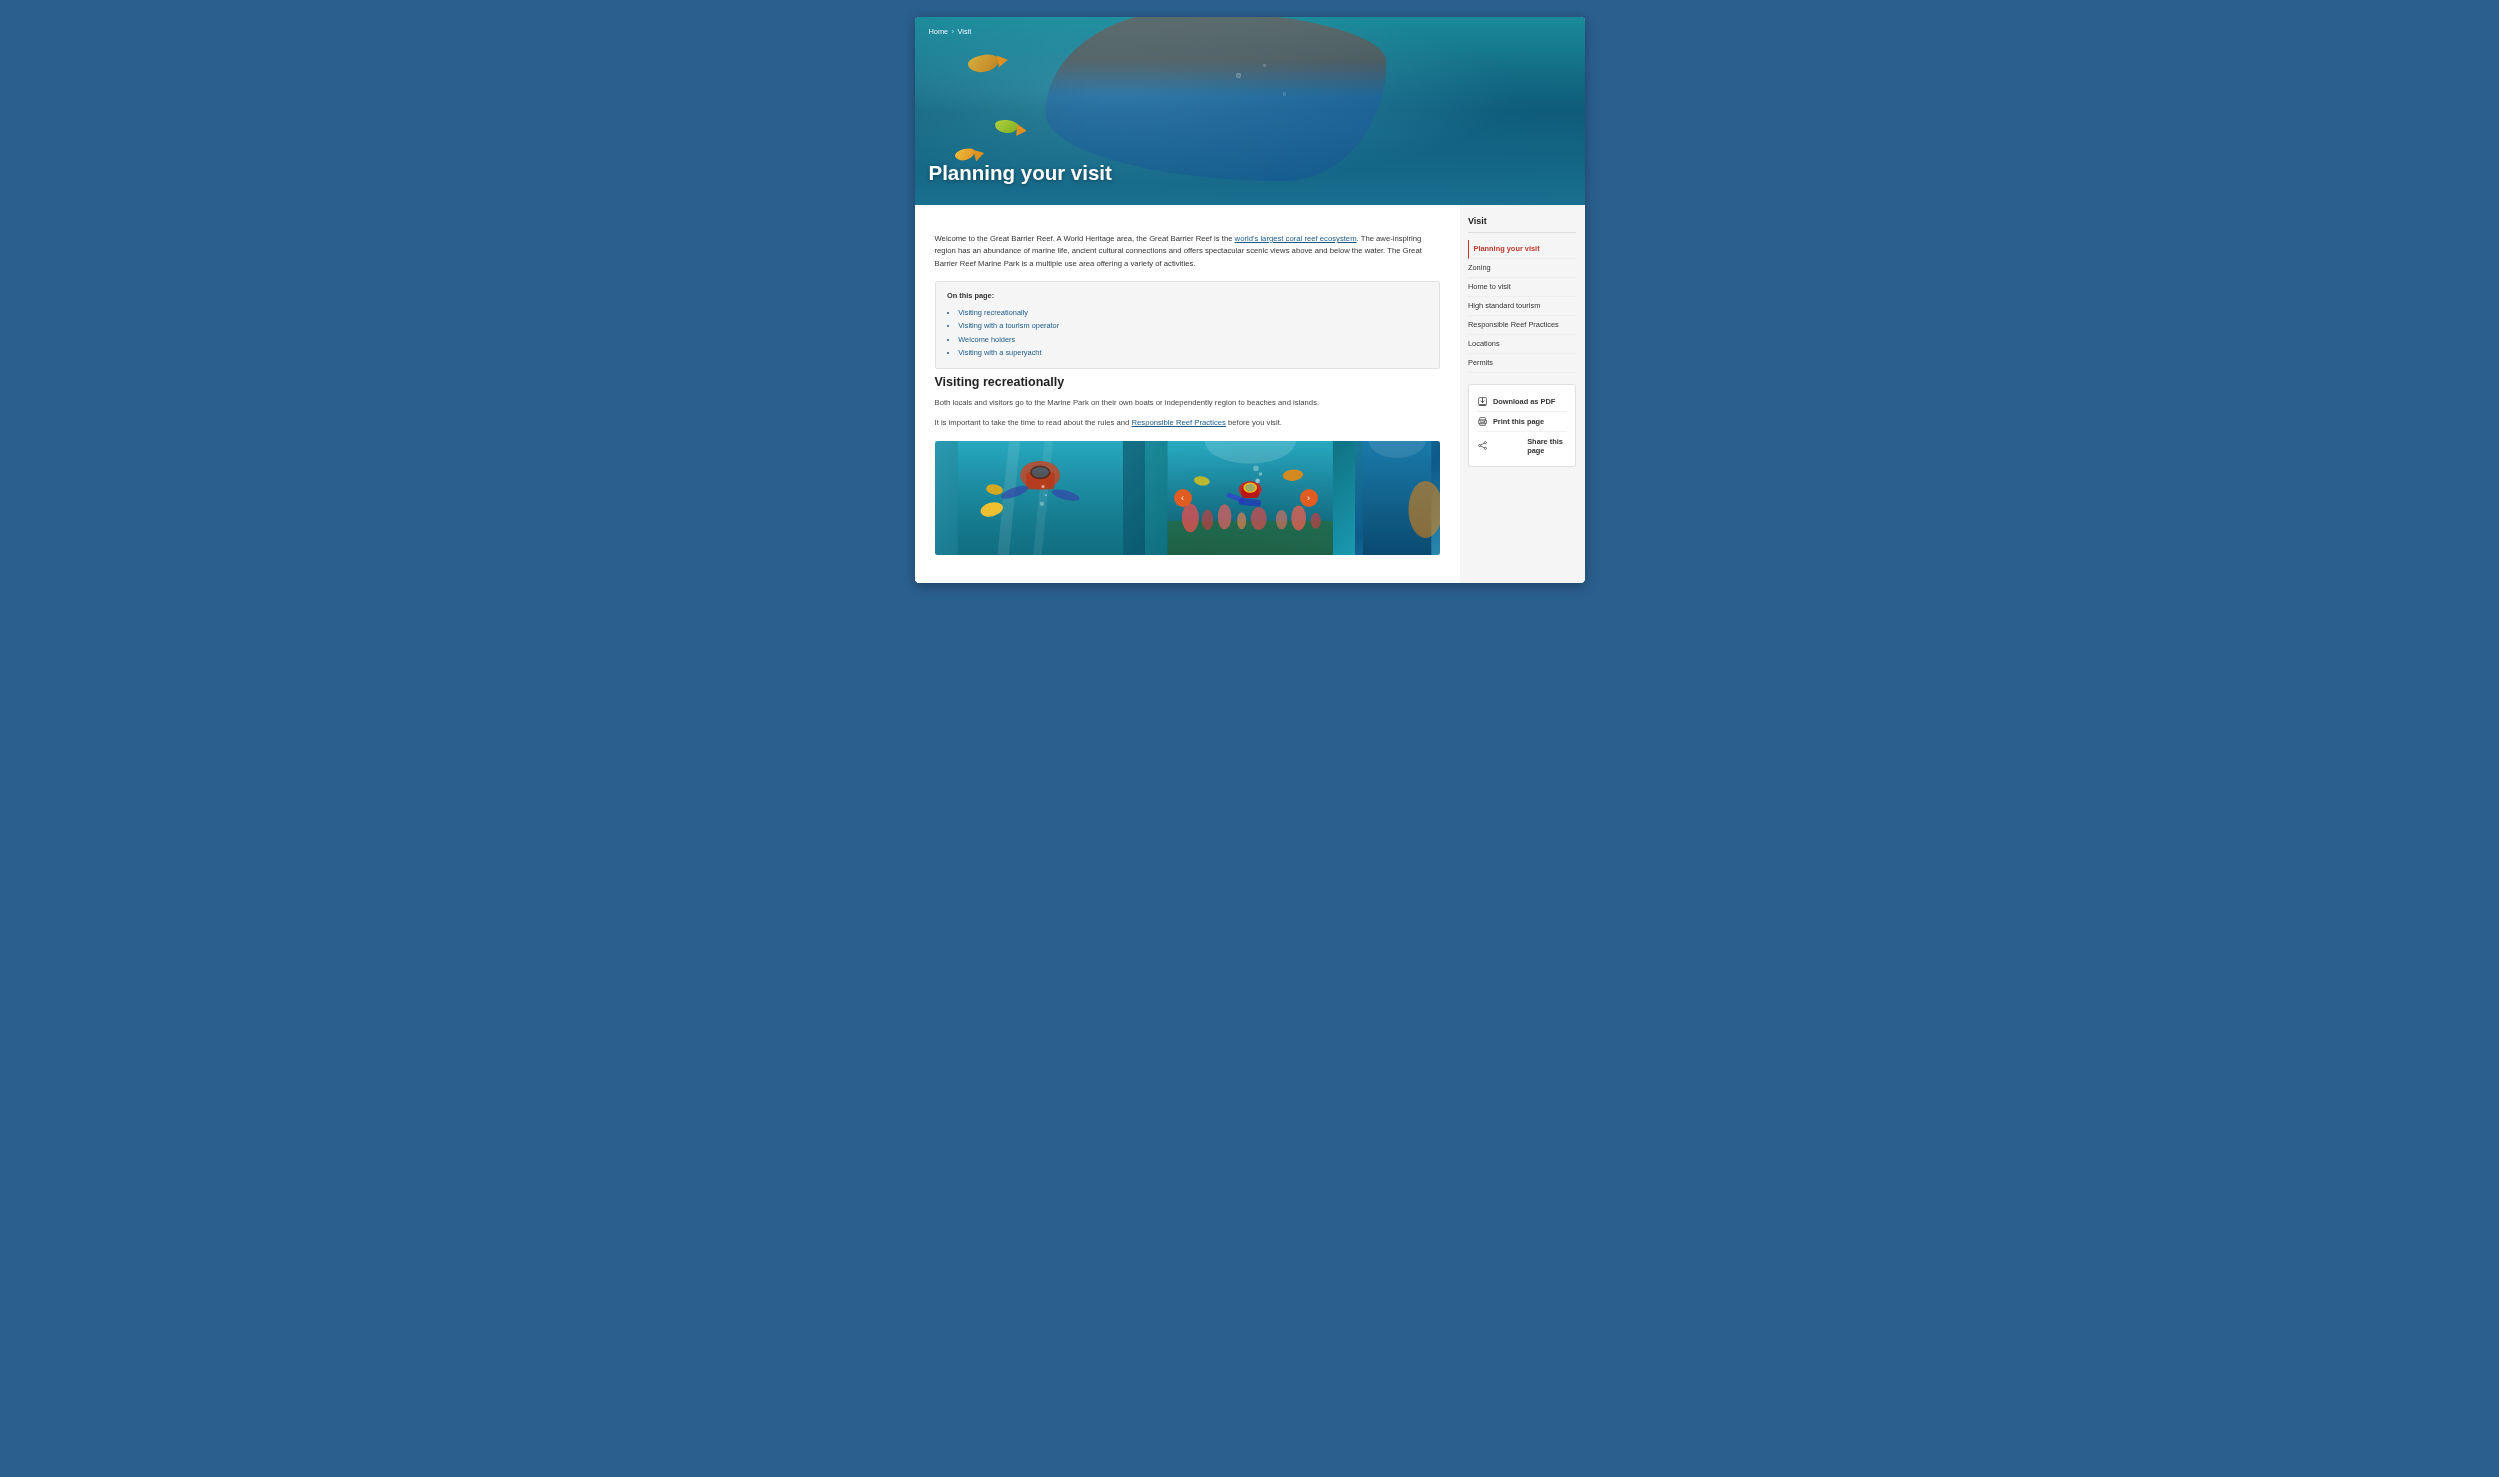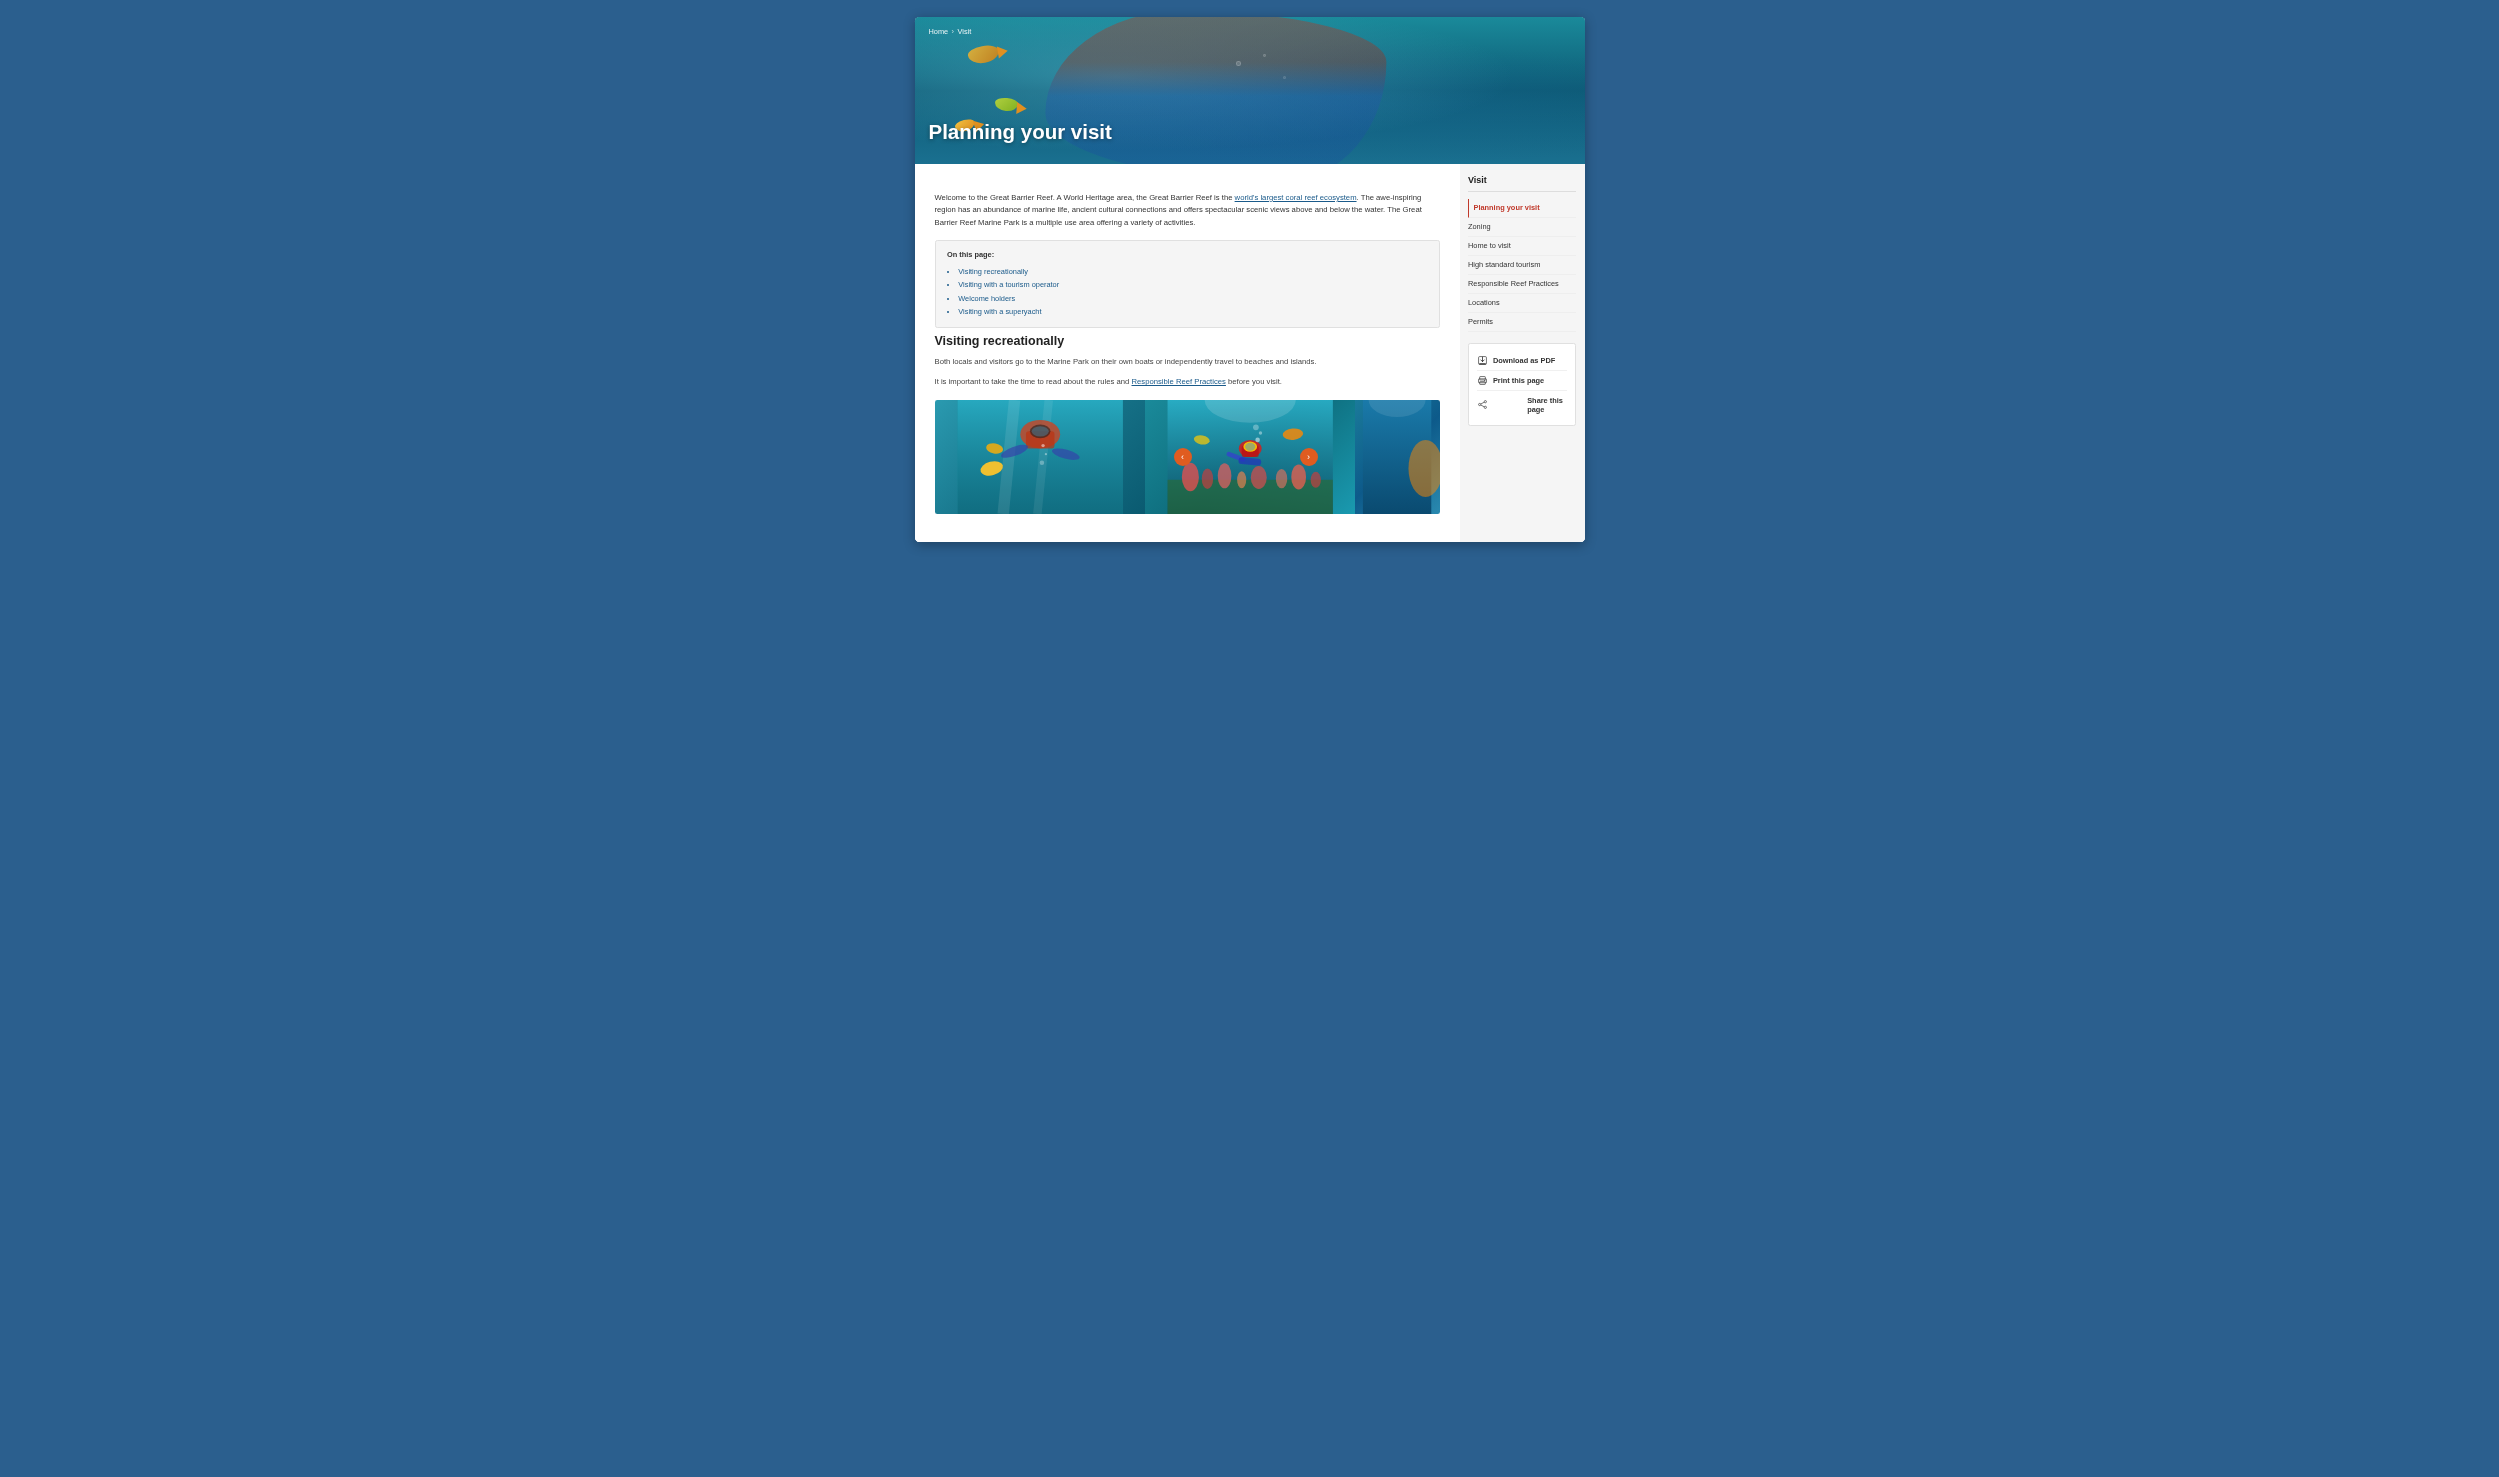--- a/index.html
+++ b/index.html
@@ -13,21 +13,21 @@
       max-width: 670px;
       margin: 0 auto;
       background: #fff;
       border-radius: 4.5px;
       overflow: hidden;
       box-shadow: 0 2.3px 11.4px rgba(0,0,0,0.3);
     }
     
     .hero {
       position: relative;
-      height: 147px;
+      height: 188px;
       background: linear-gradient(135deg, #1a7a8a 0%, #0e5a7a 30%, #2a9ab0 60%, #1a6a7a 100%);
       overflow: hidden;
     }
     .hero-bg {
       position: absolute;
       inset: 0;
       background:
         radial-gradient(ellipse at 30% 40%, rgba(100,200,220,0.4) 0%, transparent 60%),
         radial-gradient(ellipse at 70% 60%, rgba(20,100,140,0.5) 0%, transparent 50%),
         linear-gradient(180deg, #1a8a9a 0%, #0d5a75 50%, #1a7090 100%);
@@ -318,21 +318,21 @@
         <div class="on-page-label">On this page:</div>
         <ul class="on-page-list">
           <li><a href="#">Visiting recreationally</a></li>
           <li><a href="#">Visiting with a tourism operator</a></li>
           <li><a href="#">Welcome holders</a></li>
           <li><a href="#">Visiting with a superyacht</a></li>
         </ul>
       </div>
 
       <h2 class="section-heading">Visiting recreationally</h2>
-      <p class="section-text">Both locals and visitors go to the Marine Park on their own boats or independently travel to beaches and islands.</p>
+      <p class="section-text">Both locals and visitors go to the Marine Park on their own boats or independently region to beaches and islands.</p>
       <p class="section-text">
         <span>It is important to take the time to read about the rules and </span><a href="#">Responsible Reef Practices</a><span> before you visit.</span>
       </p>
 
       <div class="image-gallery">
 
         <div class="gallery-img gallery-img-1">
           <svg width="100%" height="100%" viewBox="0 0 290 200">
 
             <rect width="290" height="200" fill="#1a8a9a"></rect>

